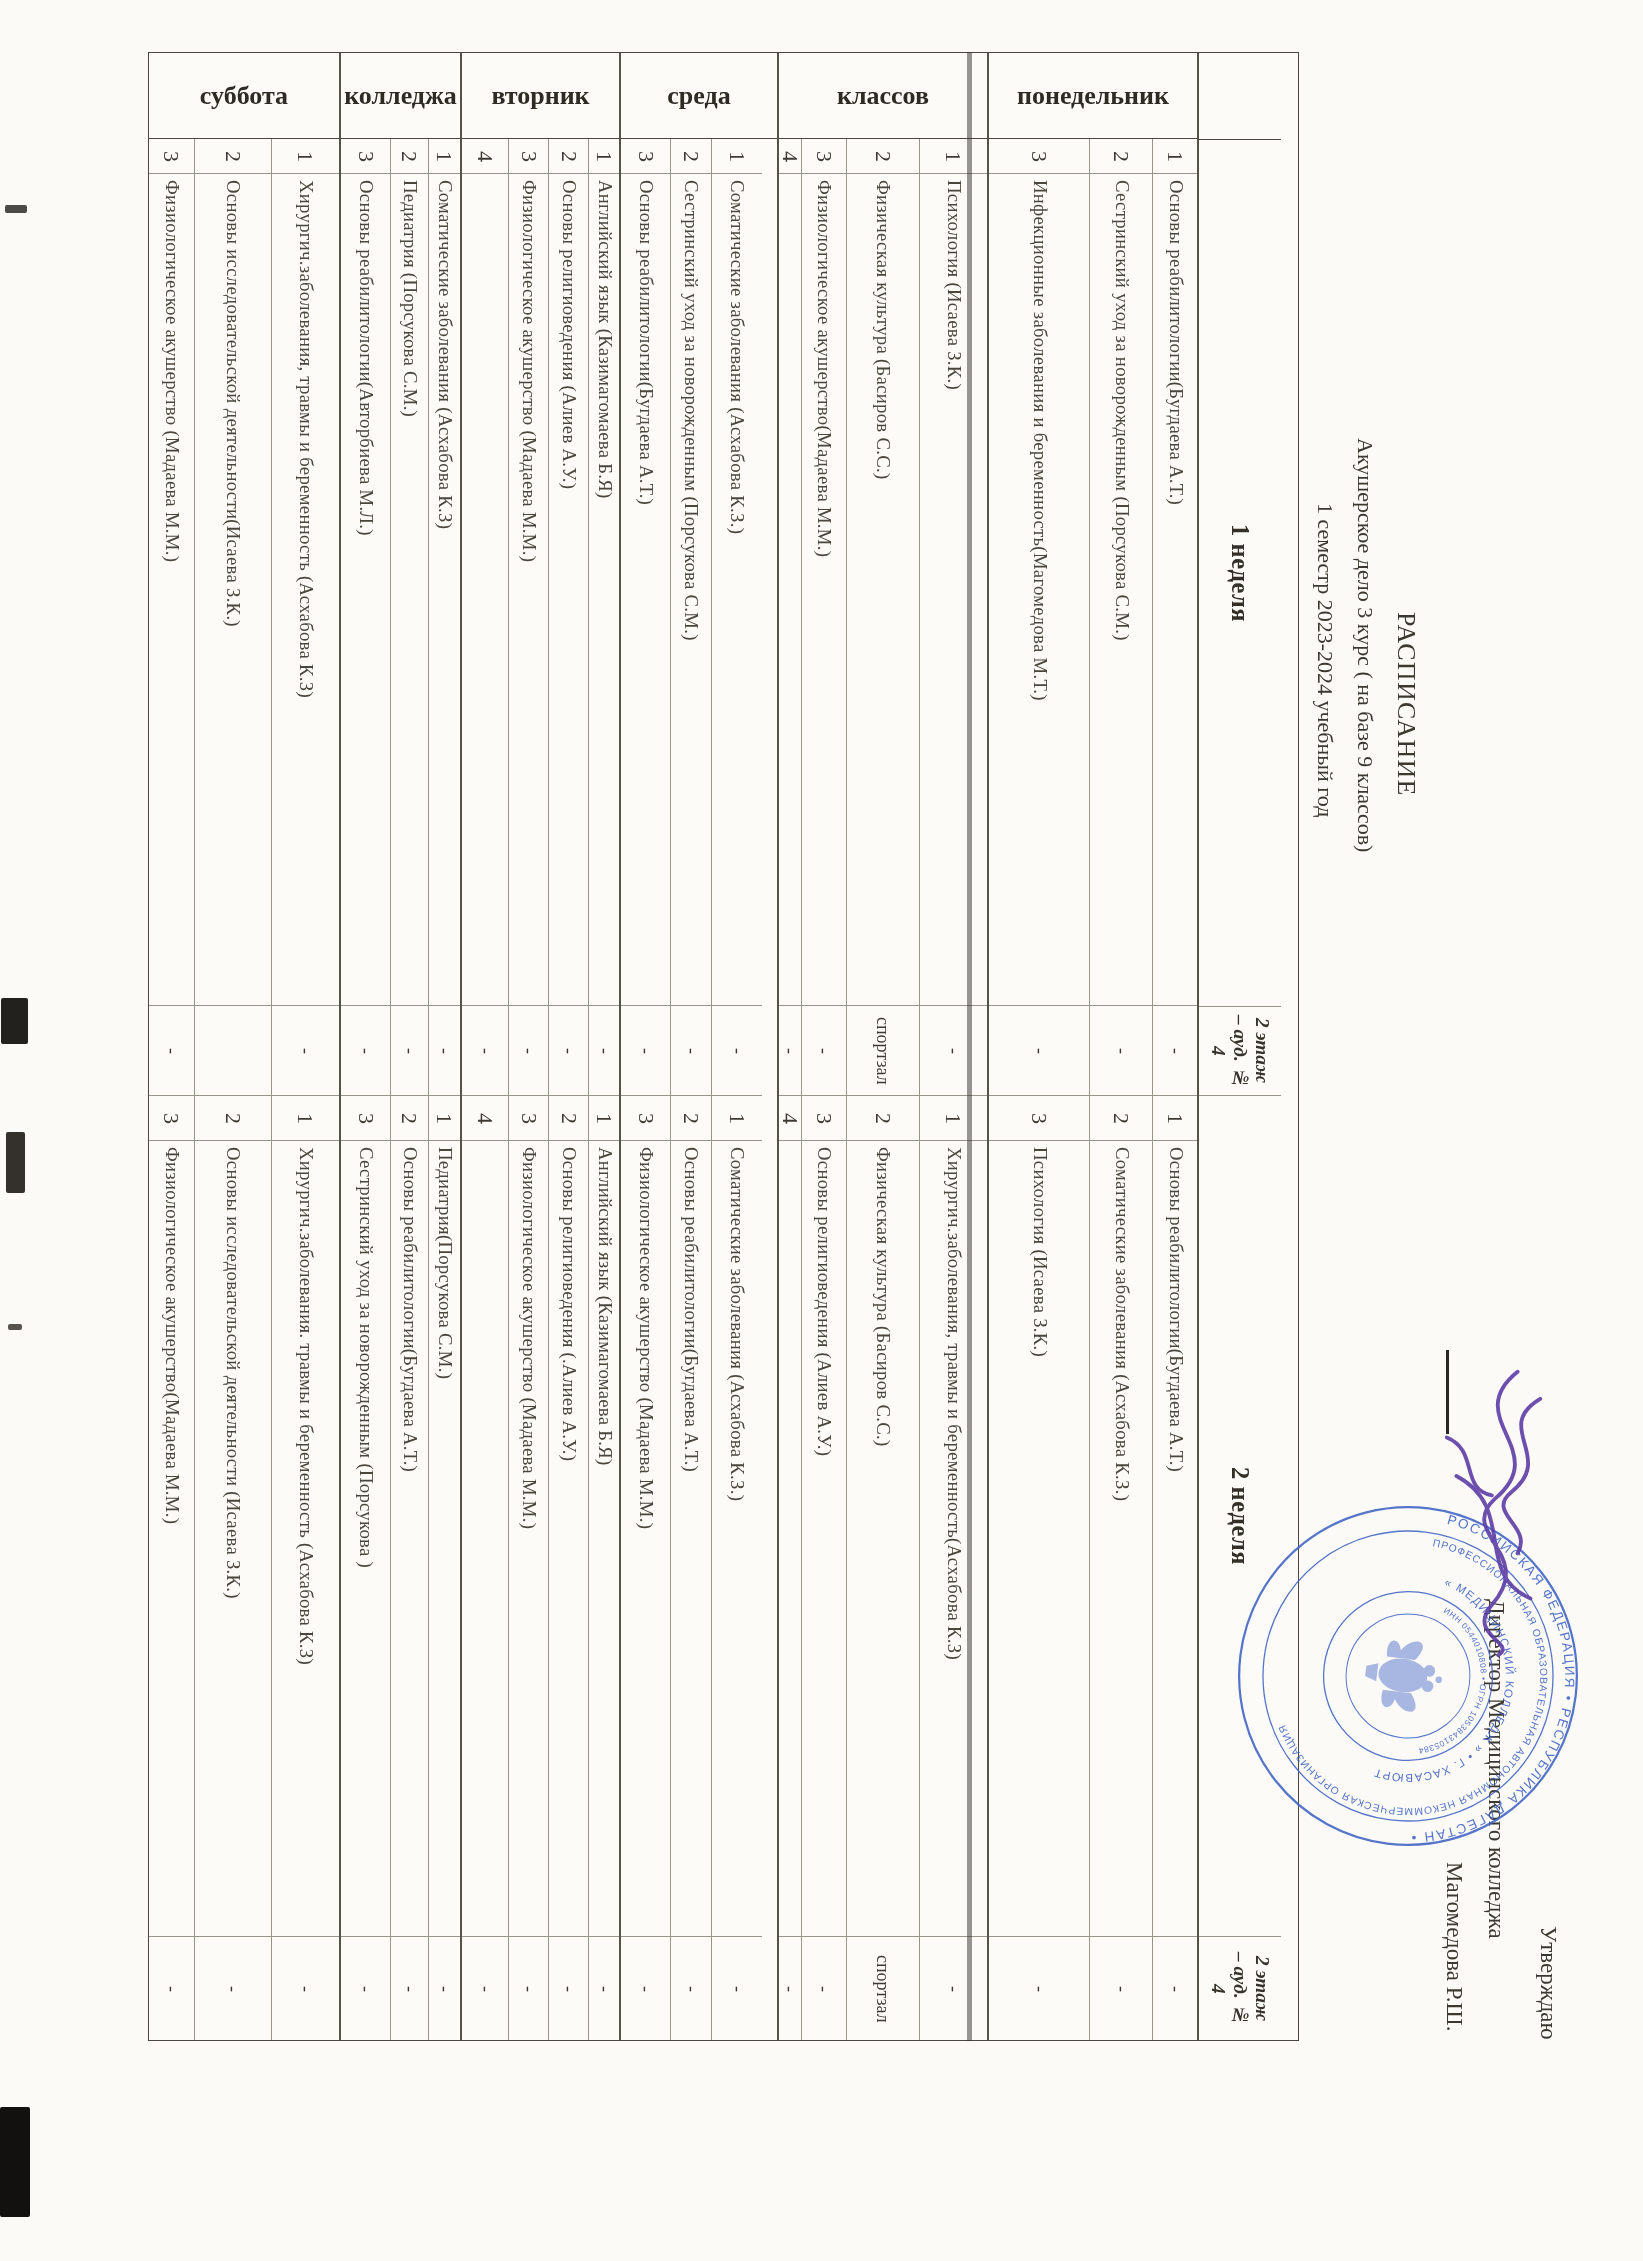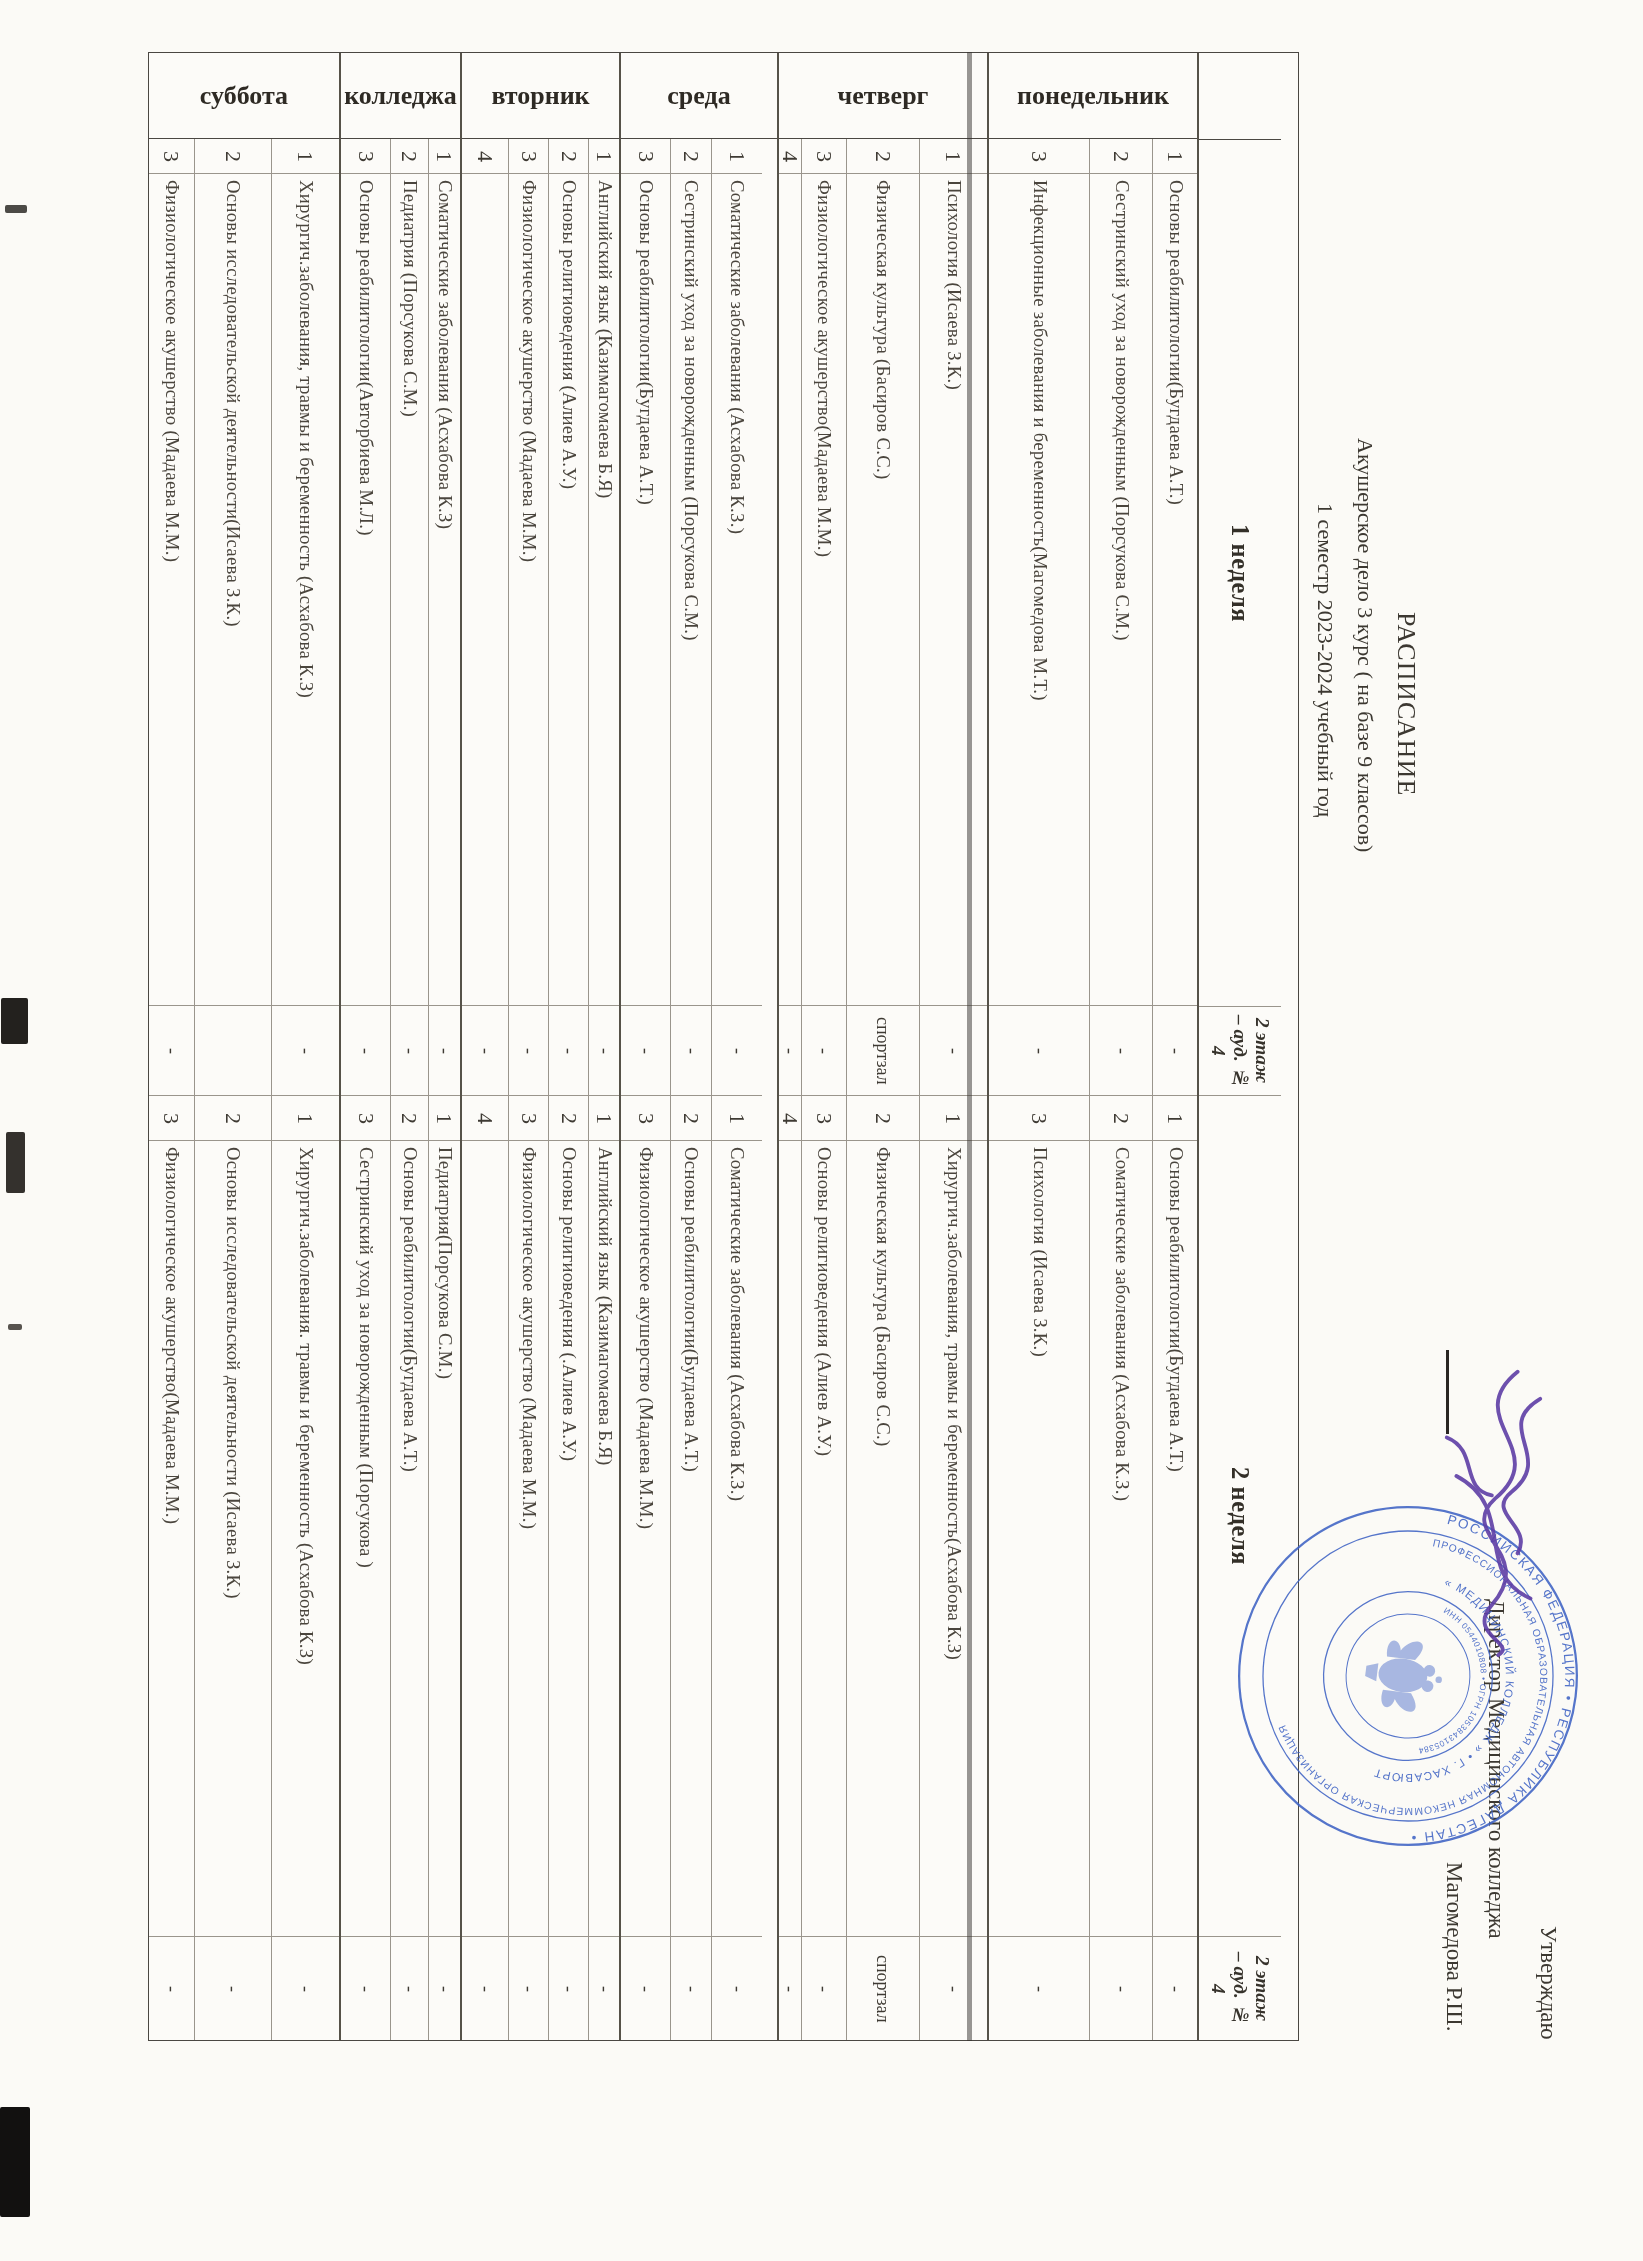--- a/index.html
+++ b/index.html
@@ -345,21 +345,21 @@
             <div class="cell c-sub2">
               <span class="vtx subj">Соматические заболевания (Асхабова К.З.)</span>
             </div>
             <div class="cell c-room2">
               <span class="vtx room">-</span>
             </div>
           </div>
         </div>
       </div>
       <div class="day-col" style="width: 210px;">
-        <div class="day-head">четверг</div>
+        <div class="day-head">классов</div>
         <div class="day-body">
           <div class="les-col" style="width: 22.6px;">
             <div class="cell c-num">
               <span class="vtx ">4</span>
             </div>
             <div class="cell c-sub1">
               <span class="vtx subj"></span>
             </div>
             <div class="cell c-room1">
               <span class="vtx room">-</span>

